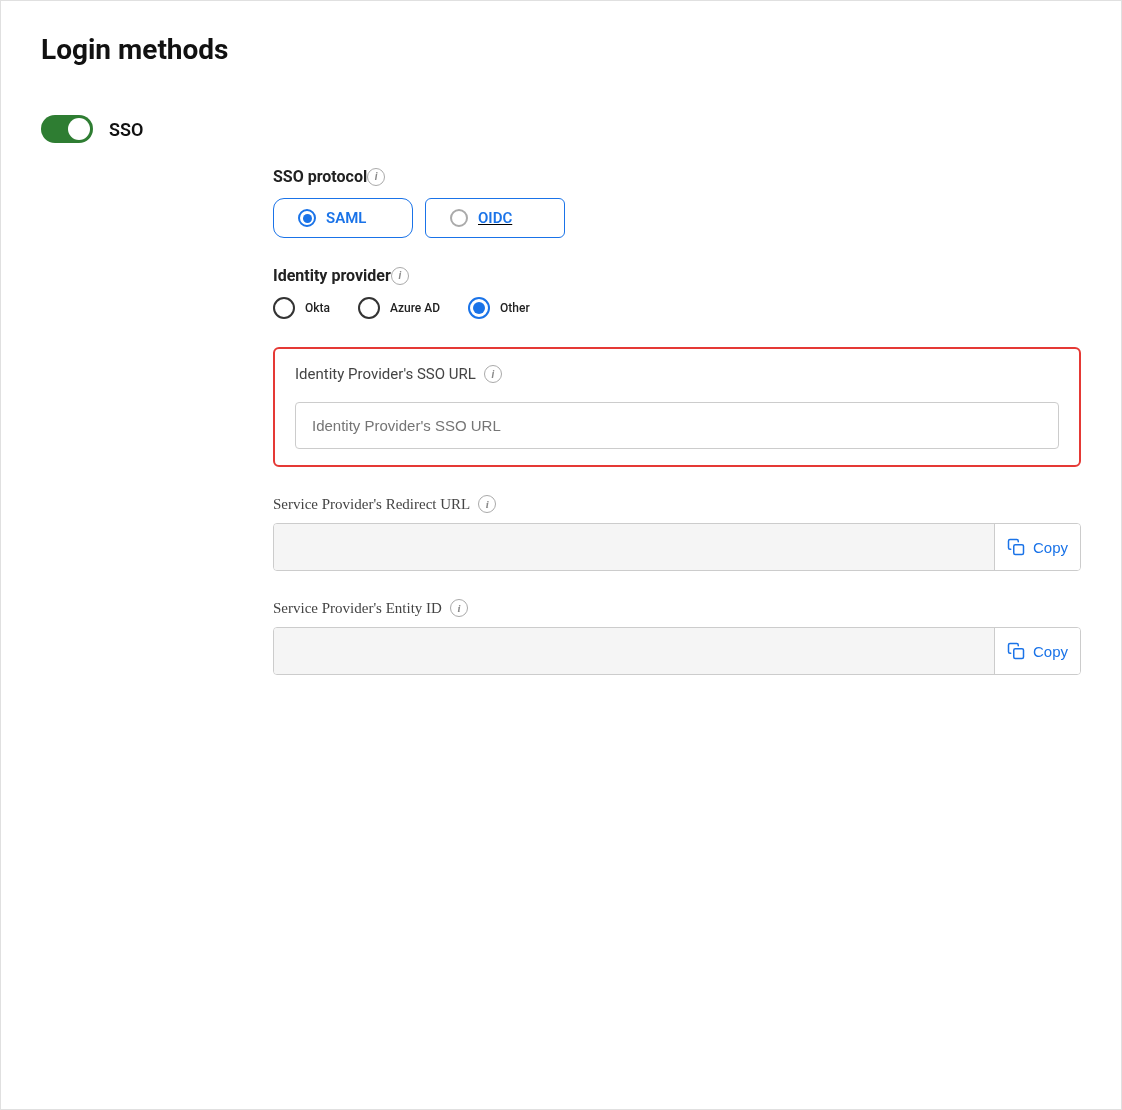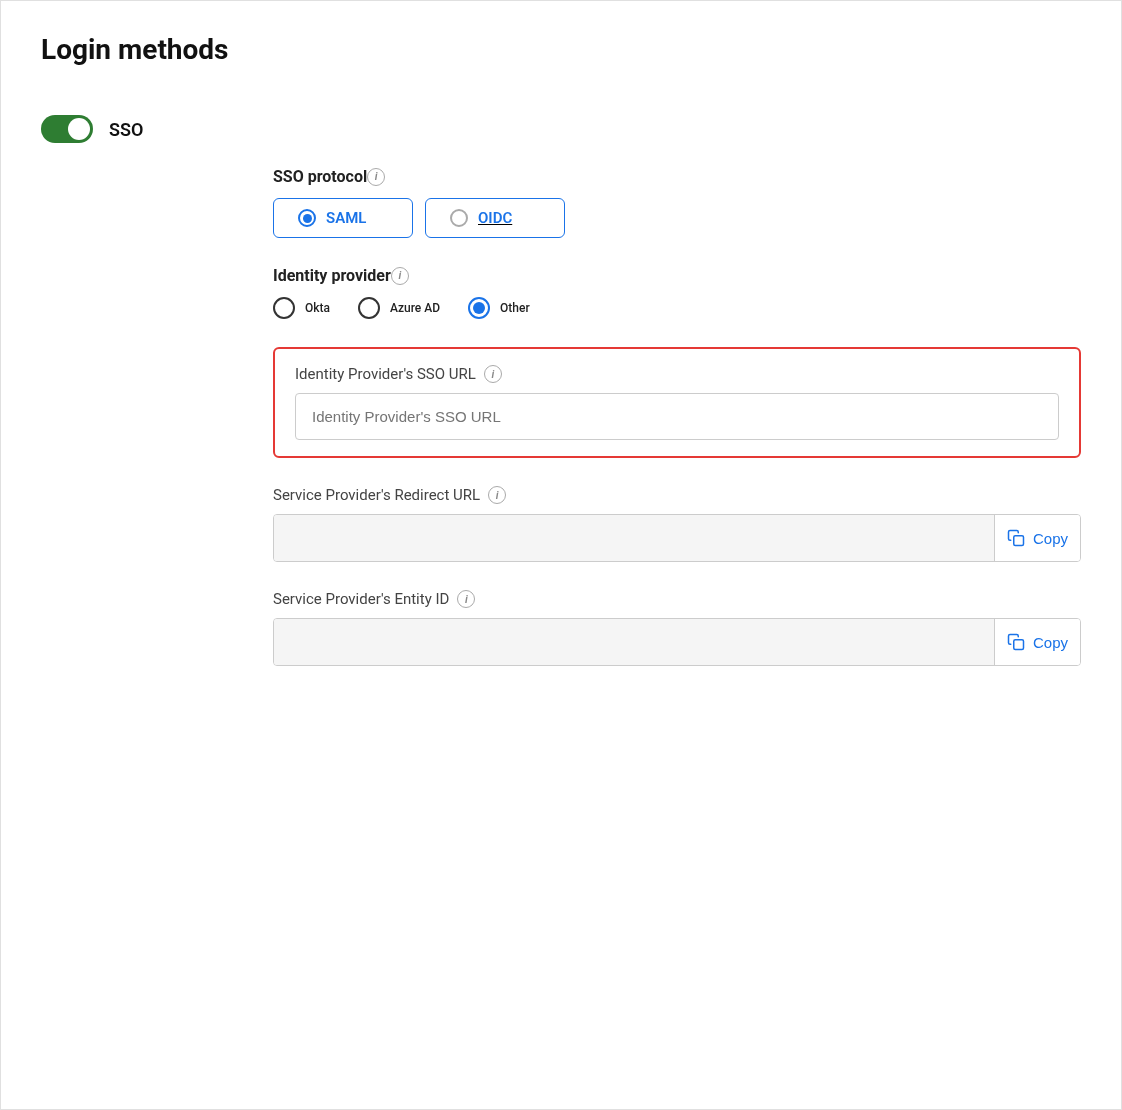--- a/index.html
+++ b/index.html
@@ -143,20 +143,21 @@
       border: 1.5px solid #1a73e8;
       border-radius: 6px;
       padding: 10px 24px;
       cursor: pointer;
       min-width: 140px;
     }
 
     .protocol-option.selected {
       border-color: #1a73e8;
       background: #fff;
+      border-radius: 11px;
     }
 
     .protocol-option.unselected {
       border-color: #1a73e8;
       background: #fff;
       text-decoration: underline;
     }
 
     .radio-dot {
       width: 18px;
@@ -230,21 +231,21 @@
       font-weight: 500;
     }
 
     
     .sso-url-section {
       border: 2px solid #e53935;
       border-radius: 6px;
       padding: 16px 20px;
       display: flex;
       flex-direction: column;
-      gap: 10px;
+      gap: 19px;
     }
 
     .sso-url-label {
       display: flex;
       align-items: center;
       gap: 8px;
       font-size: 15px;
       color: #444;
       font-weight: 400;
     }
@@ -265,20 +266,21 @@
       flex-direction: column;
       gap: 10px;
     }
 
     .url-field-label {
       display: flex;
       align-items: center;
       gap: 8px;
       font-size: 15px;
       color: #444;
+      font-family: Liberation Serif, serif;
     }
 
     .url-field-input-row {
       display: flex;
       border: 1px solid #ccc;
       border-radius: 4px;
       overflow: hidden;
     }
 
     .url-field-value {

